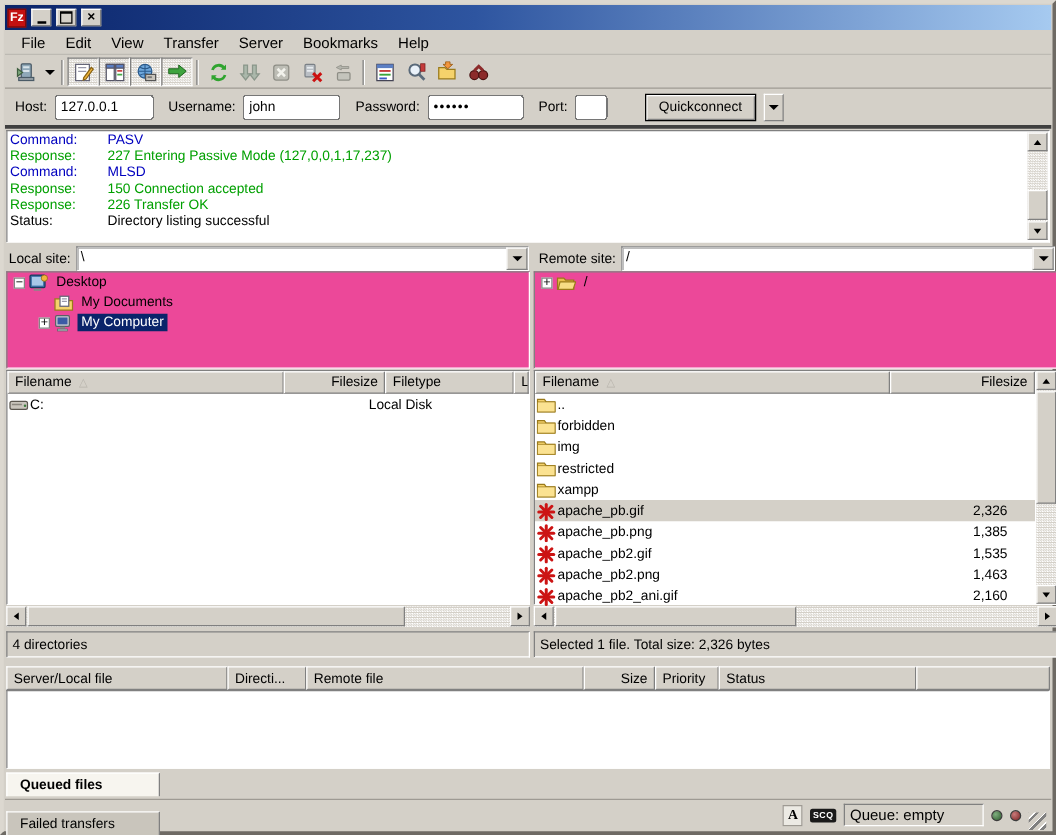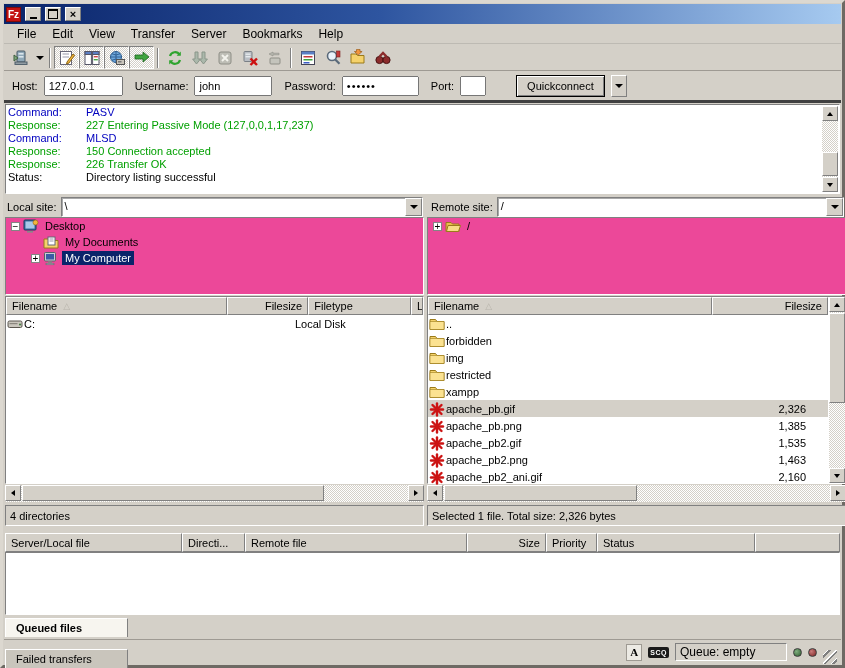--- a/index.html
+++ b/index.html
@@ -117,21 +117,21 @@
   .l-type { width:103px; padding-left:4px; }
 
   .hscroll { position:absolute; height:17px; }
   .hs-btn { position:absolute; top:0; width:16px; height:16px; background:#D4D0C8; border:1px solid;
             border-color:#FFFFFF #808080 #808080 #FFFFFF; display:flex; align-items:center; justify-content:center; }
   .statusline { position:absolute; height:21px; border:1px solid; border-color:#808080 #FFFFFF #FFFFFF #808080;
                 display:flex; align-items:center; padding:0 4px; font-size:11px; background:#D4D0C8; }
 
   
   .qheader { position:absolute; left:2px; right:2px; top:530px; height:19px; display:flex; }
-  .q0{width:177px;} .q1{width:63px;} .q2{width:222px;} .q3{width:79px;} .q4{width:51px;} .q5{width:158px;} .q6{flex:1;}
+  .q0{width:177px;} .q1{width:63px;} .q2{width:222px;} .q3{width:57px;} .q4{width:51px;} .q5{width:158px;} .q6{flex:1;}
   .qbody { position:absolute; left:2px; right:2px; top:549px; height:63px; background:#fff;
            border:1px solid; border-color:#808080 #FFFFFF #FFFFFF #808080; }
   .tabs { position:absolute; left:2px; top:615px; height:21px; display:flex; gap:12px;flex-direction:column; }
   .tab { padding:3px 12px 3px 10px; font-size:11px; background:#C9C5BC; border:1px solid;
          border-color:#FFFFFF #808080 #808080 #FFFFFF; border-bottom:none; color:#000; }
   .tab.active { background:#F7F5EF; font-weight:bold; }
 
   
   .statusbar { position:absolute; left:1px; right:1px; bottom:1px; height:25px; border-top:1px solid #9E9A93;
                display:flex; align-items:center; justify-content:flex-end; gap:6px; padding:0 4px; }

